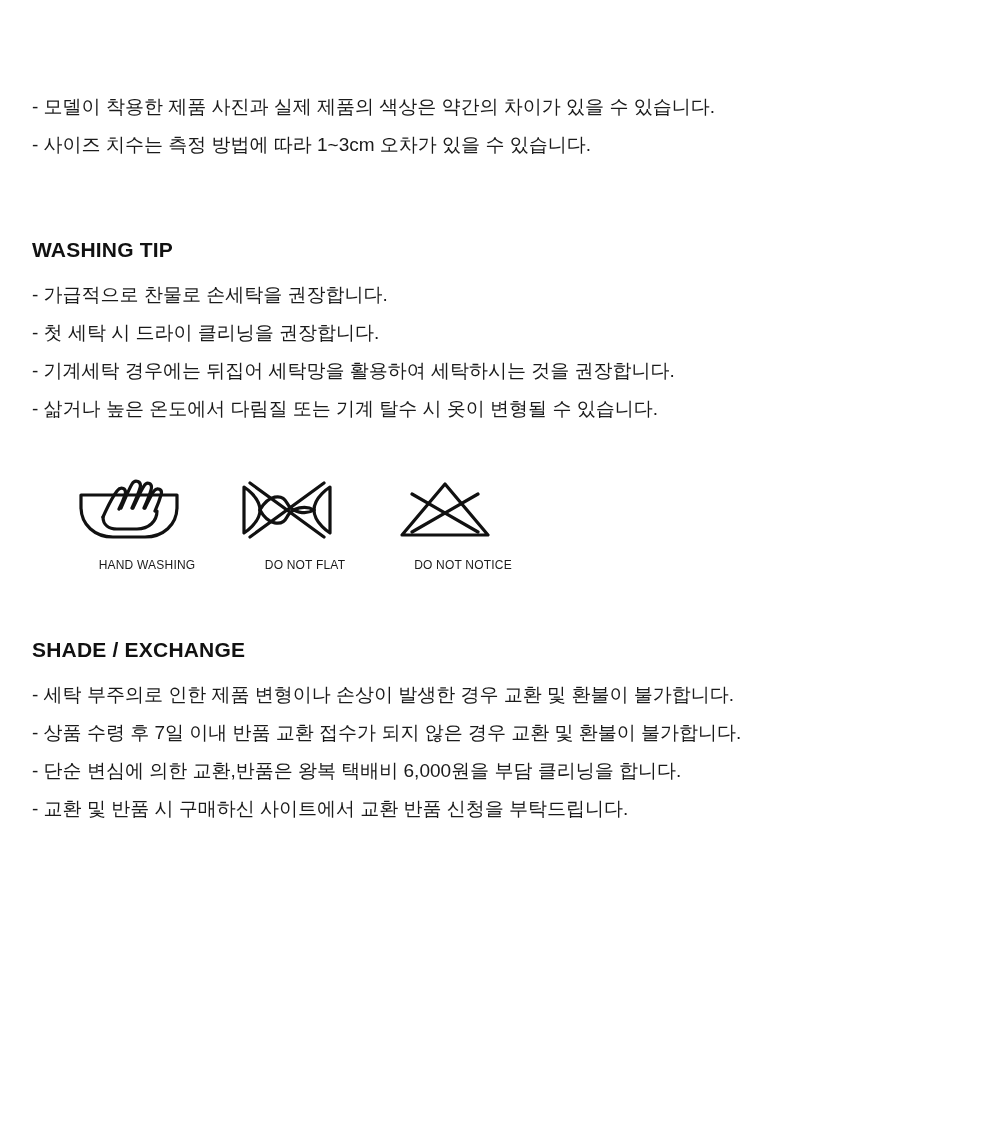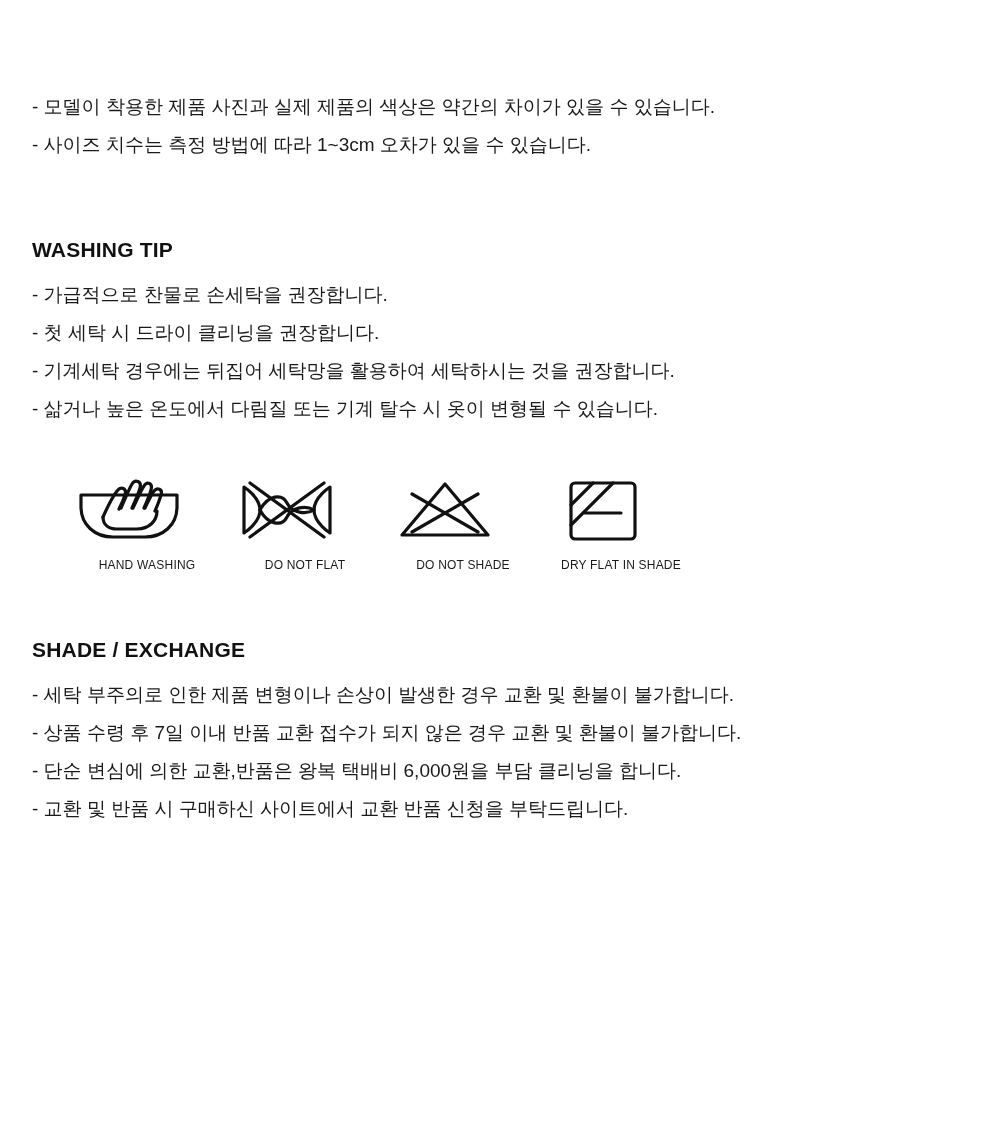--- a/index.html
+++ b/index.html
@@ -130,34 +130,23 @@
     </div>
 
     <div class="icon-cell">
       <div class="icon-art">
         <svg width="94" height="60" viewBox="0 0 94 60" fill="none" stroke="#111111" stroke-width="3.2">
           <path d="M47 4 L90 55 H4 Z" stroke-linejoin="round"></path>
           <path d="M14 14 L80 52" stroke-linecap="round"></path>
           <path d="M80 14 L14 52" stroke-linecap="round"></path>
         </svg>
       </div>
-      <div class="icon-caption">DO NOT SHADE</div>
+      <div class="icon-caption">DO NOT NOTICE</div>
     </div>
 
-    <div class="icon-cell">
-      <div class="icon-art">
-        <svg width="72" height="66" viewBox="0 0 72 66" fill="none" stroke="#111111" stroke-width="3.2">
-          <rect x="4" y="6" width="64" height="56" rx="4" stroke-linejoin="round"></rect>
-          <path d="M4 28 L26 6" stroke-linecap="round"></path>
-          <path d="M4 48 L46 6" stroke-linecap="round"></path>
-          <path d="M18 36 H54" stroke-linecap="round"></path>
-        </svg>
-      </div>
-      <div class="icon-caption">DRY FLAT IN SHADE</div>
-    </div>
 
   </div>
 
   <div class="sp-icons-after"></div>
 
   <section class="section">
     <h2 class="section-title">SHADE / EXCHANGE</h2>
     <ul class="lines">
       <li>- 세탁 부주의로 인한 제품 변형이나 손상이 발생한 경우 교환 및 환불이 불가합니다.</li>
       <li>- 상품 수령 후 7일 이내 반품 교환 접수가 되지 않은 경우 교환 및 환불이 불가합니다.</li>

